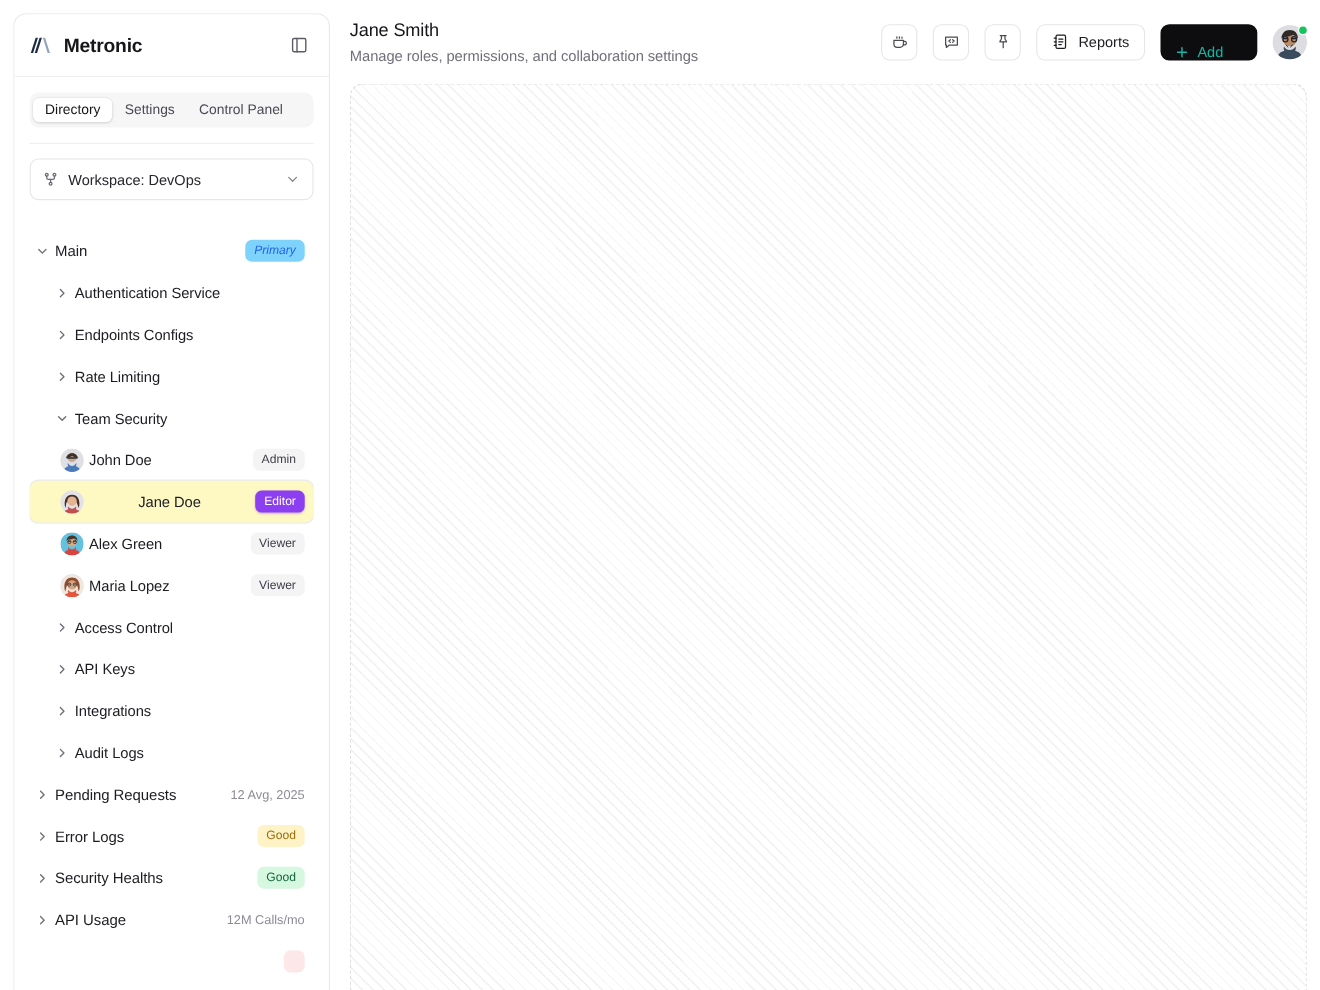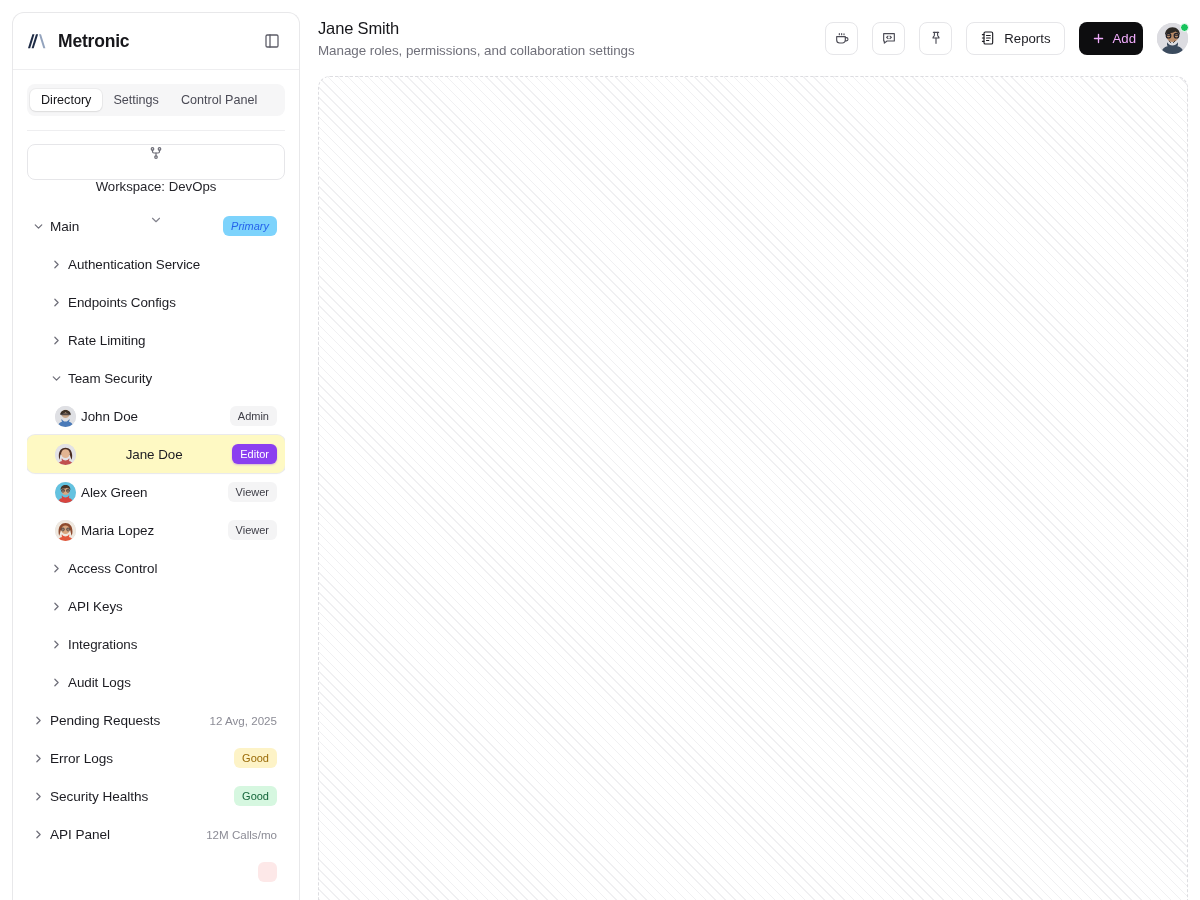--- a/index.html
+++ b/index.html
@@ -117,25 +117,24 @@
     margin: 14px 0 13px 0;
   }
 
   
   .workspace {
     height: 36px;
     border: 1px solid #e6e6e9;
     border-radius: 8px;
     display: flex;
     align-items: center;
-    padding: 1px 11px;
-    gap: 19px;
+    padding: 18px 11px;
+    gap: 9px;
     cursor: pointer;
     background: #fff;
-    flex-direction: column;
   }
   .workspace-label {
     flex: 1 1 auto;
     font-size: 13.2px;
     color: #25252b;
     white-space: nowrap;
   }
   .ws-icon { color: #6b6b75; display: flex; flex: 0 0 auto;}
   .ws-chev { color: #84848e; display: flex; flex: 0 0 auto;}
 
@@ -298,25 +297,25 @@
     font-size: 13.2px;
     color: #1c1c22;
     font-weight: 500;
   }
 
   .btn-dark {
     height: 33px;
     border: none;
     border-radius: 8px;
     background: #0d0d0f;
-    color: #f0abfc;
-    display: flex;
-    align-items: center;
+    color: #14b8a6;
+    display: flex;
+    align-items: flex-end;
     gap: 7px;
-    padding: 0 7px 0 12px;
+    padding: 0 31px 0 12px;
     cursor: pointer;
     font-size: 13.2px;
     font-weight: 500;
   }
 
   .topbar-avatar {
     width: 31px;
     height: 31px;
     border-radius: 50%;
     position: relative;
@@ -585,21 +584,21 @@
           <span class="nav-label">Security Healths</span>
           <span class="badge badge-good-g">Good</span>
         </div>
 
         <div class="nav-row lvl0">
           <span class="chev">
             <svg width="13" height="13" viewBox="0 0 24 24" fill="none" stroke="currentColor" stroke-width="2.3" stroke-linecap="round" stroke-linejoin="round">
                 <polyline points="9 6 15 12 9 18"></polyline>
               </svg>
           </span>
-          <span class="nav-label">API Panel</span>
+          <span class="nav-label">API Usage</span>
           <span class="nav-meta">12M Calls/mo</span>
         </div>
 
         <div class="cut-row">
           <span style="flex:1 1 auto"></span>
           <span class="badge badge-danger">&nbsp;</span>
         </div>
 
       </nav>
     </div>

